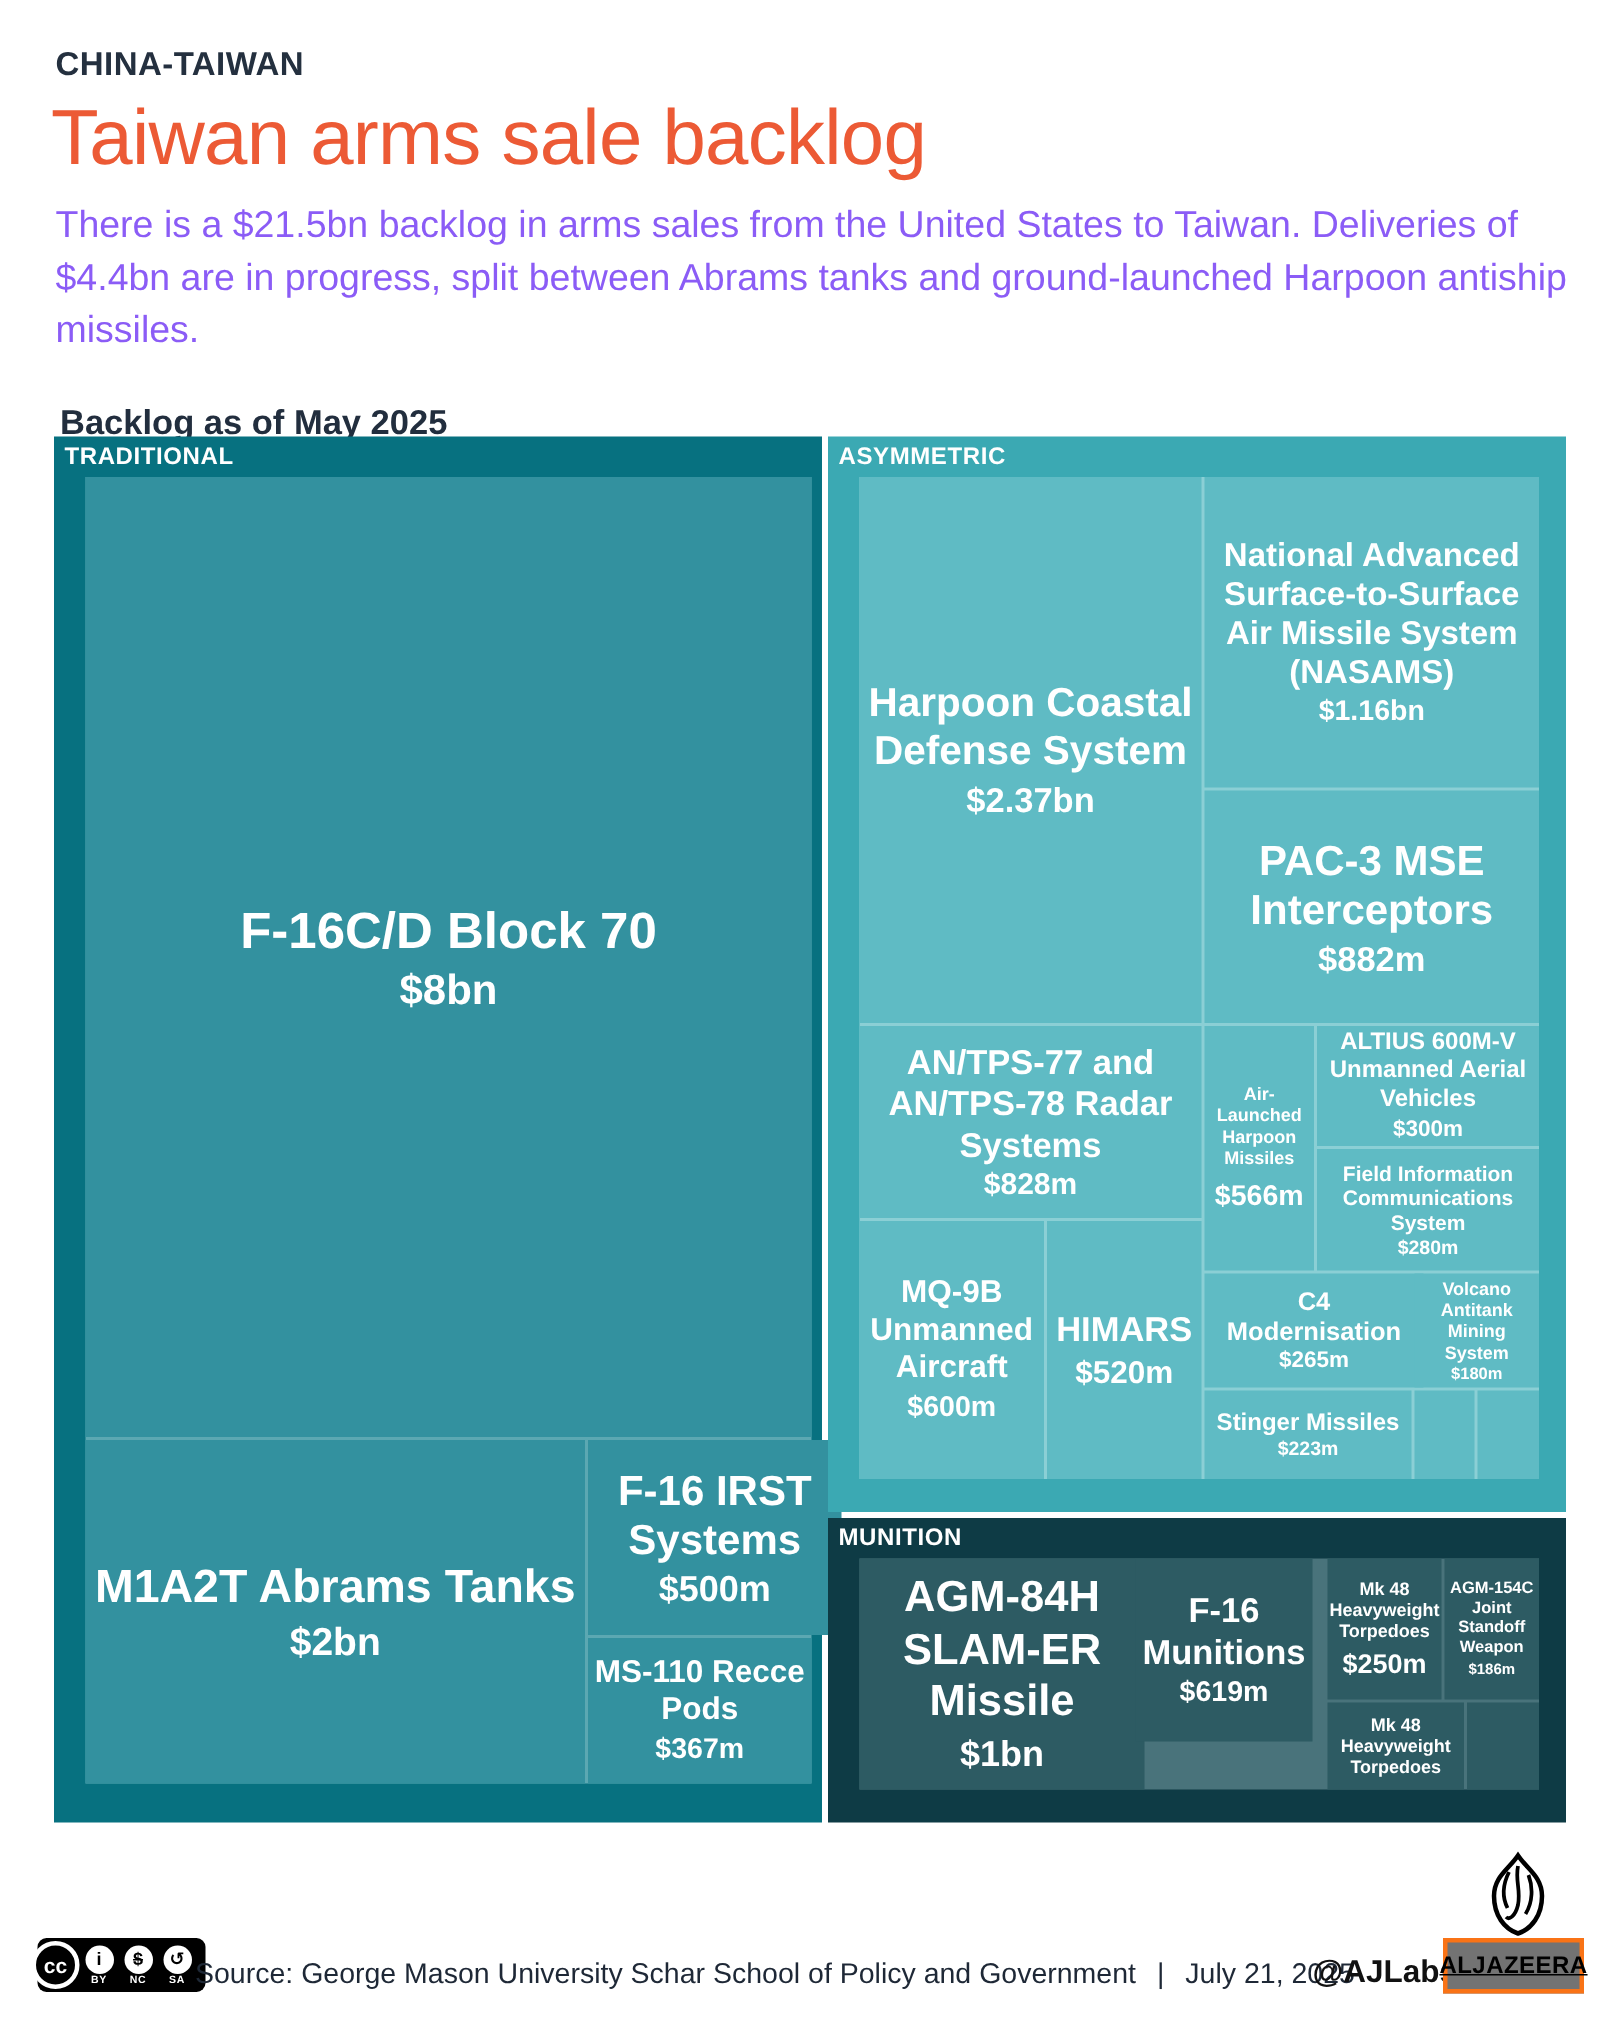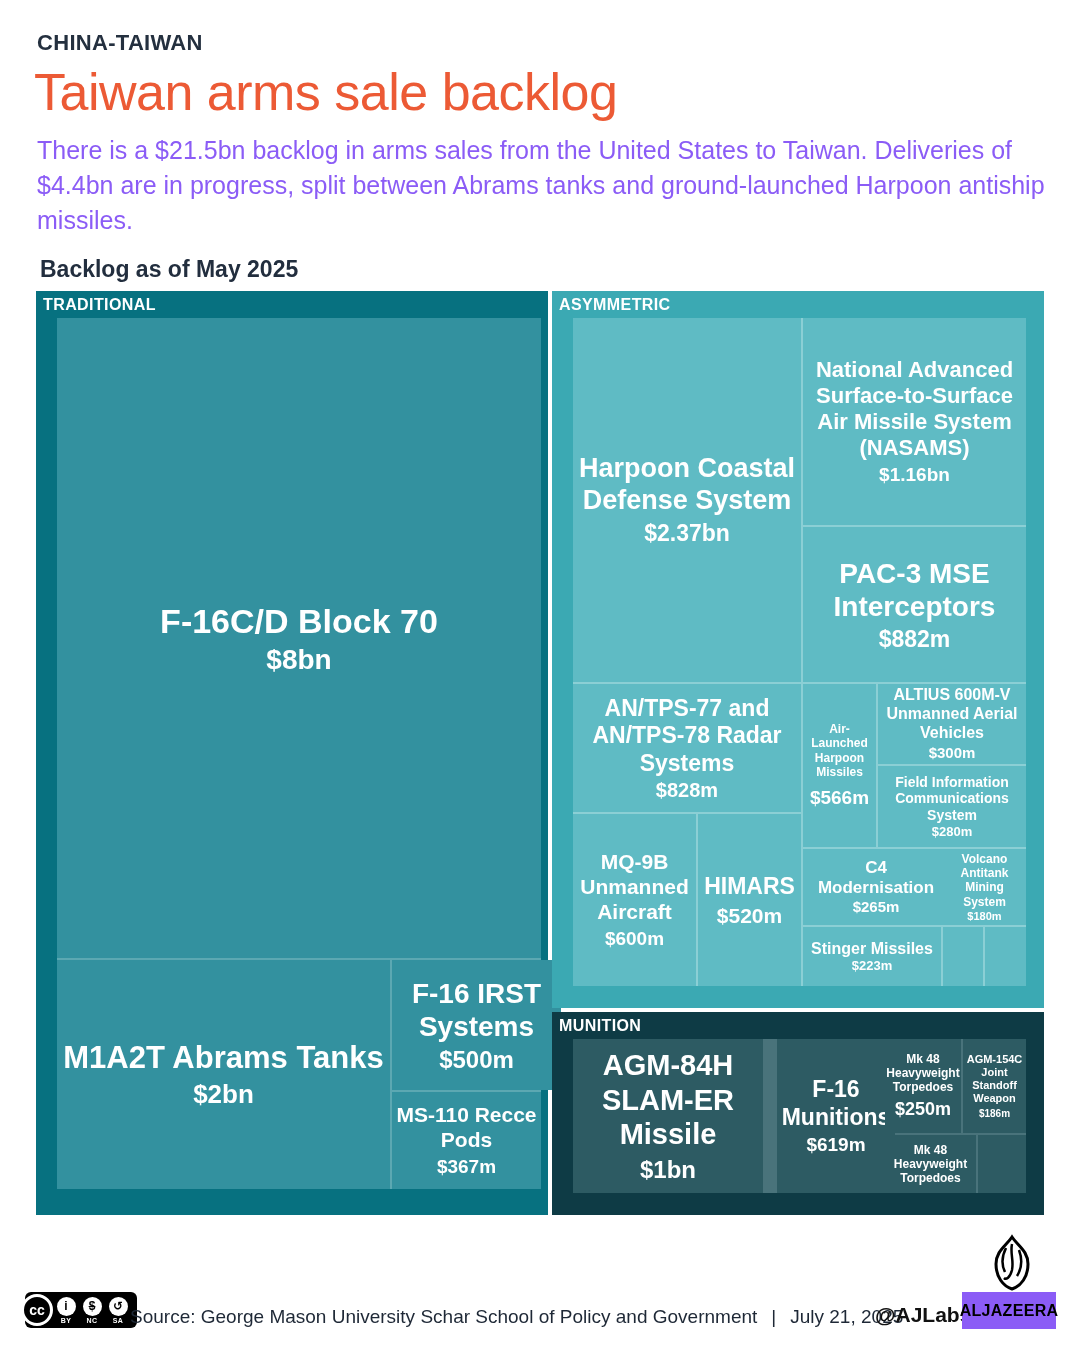--- a/index.html
+++ b/index.html
@@ -6,21 +6,21 @@
   #canvas{position:relative;width:1080px;height:1350px;background:#ffffff;
           font-family:"Liberation Sans","DejaVu Sans",sans-serif;overflow:hidden;}
 
   
   .kicker{position:absolute;left:37px;top:30px;font-size:22px;font-weight:800;
           color:#24303F;letter-spacing:.3px;}
   .title{position:absolute;left:34px;top:62px;font-size:52px;font-weight:400;
          color:#EC5A35;letter-spacing:-.5px;}
   .desc{position:absolute;left:37px;top:133px;width:1015px;font-size:25px;
         line-height:35px;color:#8b5cf6;font-weight:400;}
-  .chart-heading{position:absolute;left:40px;top:256px;font-size:23px;font-weight:700;
+  .chart-heading{position:absolute;left:40px;top:268px;font-size:23px;font-weight:700;
         color:#222E3E;}
 
   
   .treemap{position:absolute;left:36px;top:291px;width:1008px;height:924px;}
   .section{position:absolute;box-sizing:border-box;}
   .sec-label{position:absolute;top:5px;left:7px;font-size:16px;font-weight:600;
              color:#ffffff;letter-spacing:.4px;}
   .cells{position:absolute;}
   .trad{background:#077180;} .trad .cells{background:#5CA8B2;left:21px;top:27px;width:484px;height:871px;}
   .asym{background:#3BA9B3;} .asym .cells{background:#8BCFD5;left:21px;top:27px;width:453px;height:668px;}
@@ -42,23 +42,23 @@
   .cc-item{display:flex;flex-direction:column;align-items:center;width:26px;}
   .cc-circ{width:19px;height:19px;border-radius:50%;background:#fff;color:#000;
            display:flex;align-items:center;justify-content:center;font-size:12px;font-weight:800;}
   .cc-circ.nc{text-decoration:line-through;}
   .cc-lbl{color:#fff;font-size:7px;font-weight:800;margin-top:1px;letter-spacing:.5px;}
 
   .source-line{position:absolute;left:130px;top:1306px;font-size:19px;font-weight:500;
                color:#1E2836;}
   .source-line .sep{margin:0 14px;color:#1E2836;}
   .credit{position:absolute;left:875px;top:1303px;font-size:21px;font-weight:700;color:#111;}
-  .aj-box{position:absolute;left:962px;top:1292px;width:94px;height:37px;background:#8b5cf6;
-          border:3px solid #8b5cf6;box-sizing:border-box;display:flex;align-items:center;
-          justify-content:center;font-size:16px;font-weight:800;letter-spacing:.3px;color:#000;}
+  .aj-box{position:absolute;left:962px;top:1292px;width:94px;height:37px;background:#737373;
+          border:3px solid #f97316;box-sizing:border-box;display:flex;align-items:center;
+          justify-content:center;font-size:16px;font-weight:800;letter-spacing:.3px;color:#000;text-decoration:underline;}
   .aj-mark{position:absolute;left:986px;top:1234px;}
 </style>
 </head>
 <body>
 
 <div id="canvas">
 
   <div class="kicker">CHINA-TAIWAN</div>
   <div class="title">Taiwan arms sale backlog</div>
   <div class="desc">There is a $21.5bn backlog in arms sales from the United States to Taiwan. Deliveries of $4.4bn are in progress, split between Abrams tanks and ground-launched Harpoon antiship missiles.</div>
@@ -144,21 +144,21 @@
       </div>
     </div>
 
     <div class="section mun" style="left:516px;top:721px;width:492px;height:203px">
       <span class="sec-label">MUNITION</span>
       <div class="cells">
         <div class="blk" style="left:0;top:0;width:190px;height:154px">
           <span class="n" style="font-size:29px">AGM-84H SLAM-ER Missile</span>
           <span class="v" style="font-size:24px;margin-top:6px">$1bn</span>
         </div>
-        <div class="blk" style="left:204px;top:0;width:118px;height:154px">
+        <div class="blk" style="left:184px;top:0;width:118px;height:122px">
           <span class="n" style="font-size:23px">F-16 Munitions</span>
           <span class="v" style="font-size:19px">$619m</span>
         </div>
         <div class="blk" style="left:312px;top:0;width:76px;height:94px">
           <span class="n" style="font-size:12px">Mk 48 Heavyweight Torpedoes</span>
           <span class="v" style="font-size:18px;margin-top:6px">$250m</span>
         </div>
         <div class="blk" style="left:390px;top:0;width:63px;height:94px">
           <span class="n" style="font-size:11px">AGM-154C Joint Standoff Weapon</span>
           <span class="v" style="font-size:10px;margin-top:3px">$186m</span>

